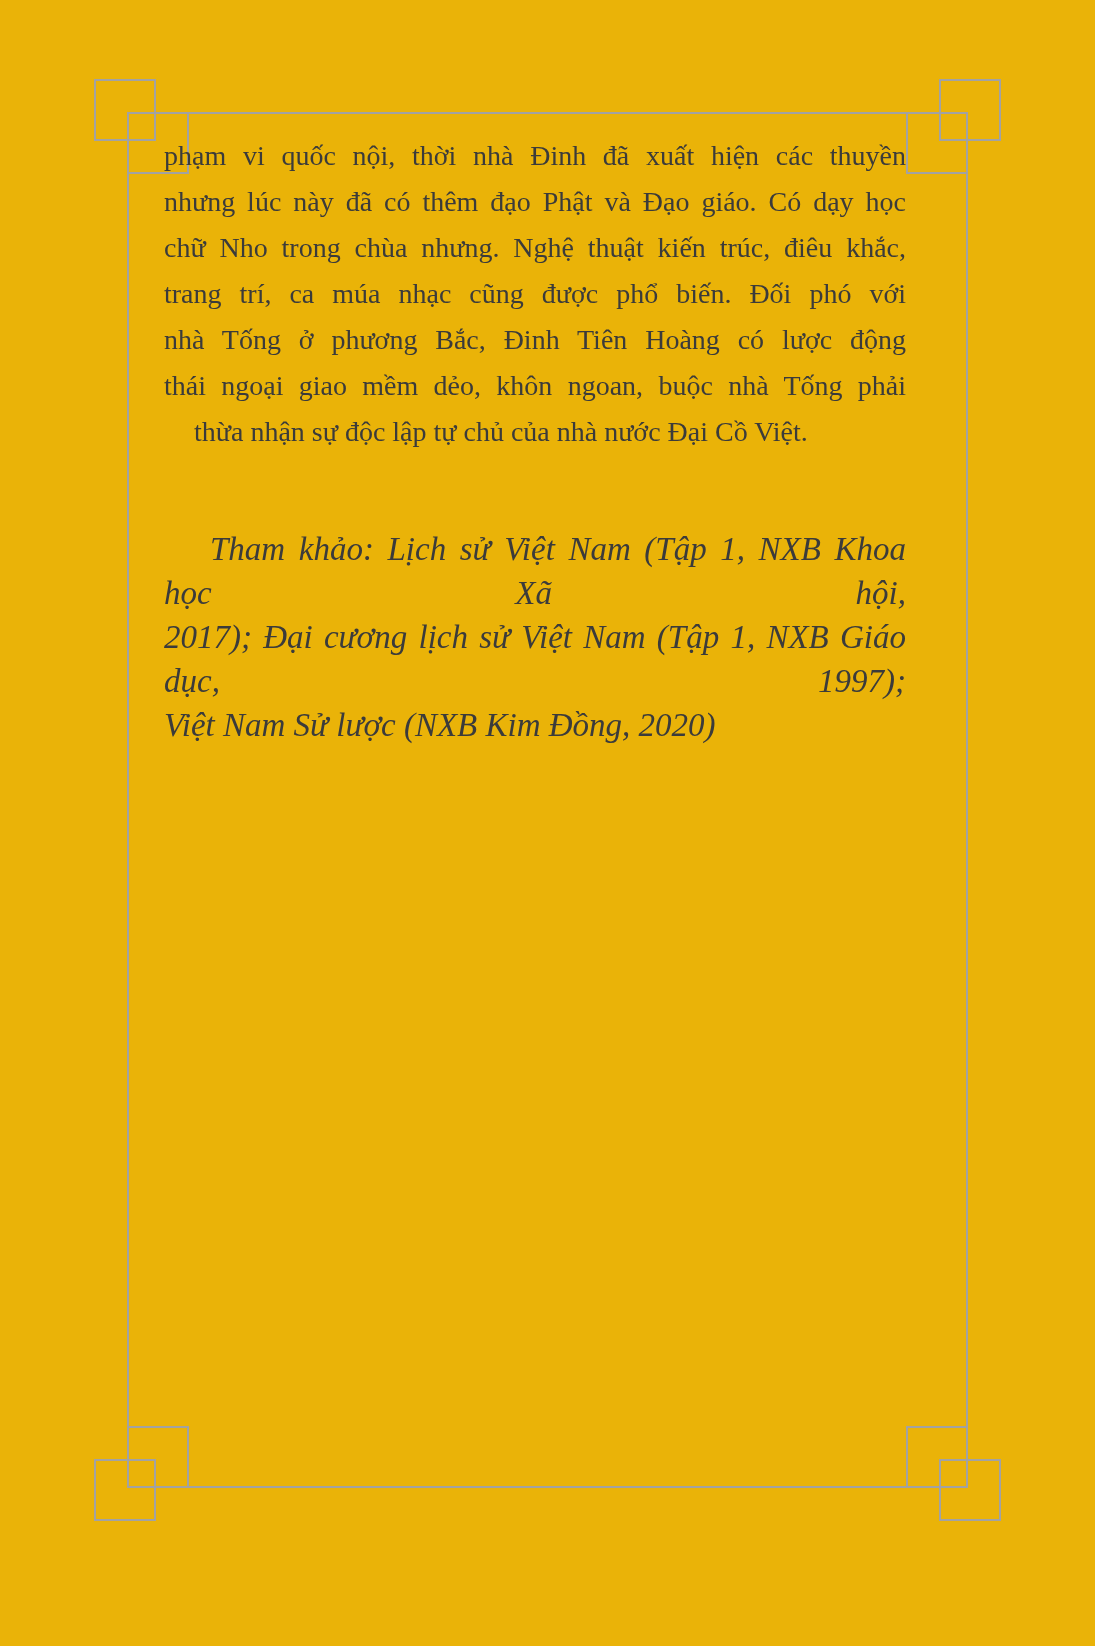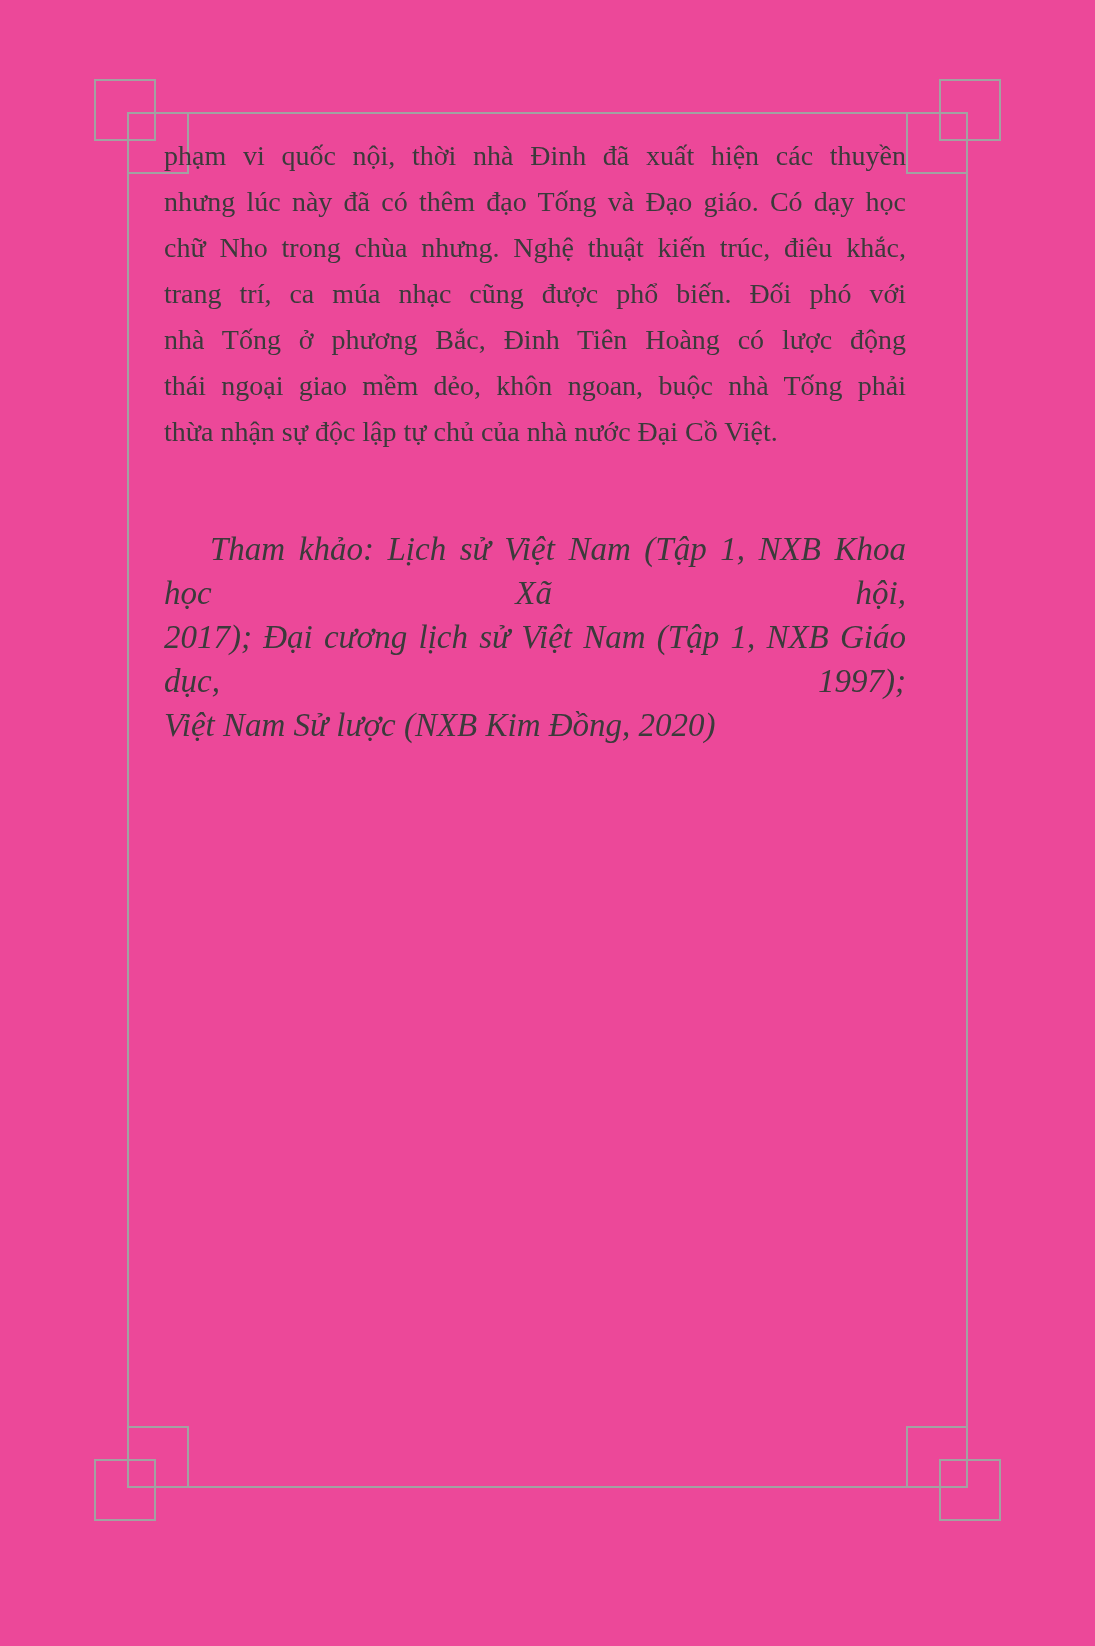--- a/index.html
+++ b/index.html
@@ -5,21 +5,21 @@
   html, body {
     margin: 0;
     padding: 0;
     background: #ffffff;
   }
   .page {
     position: relative;
     width: 1095px;
     height: 1646px;
     margin: 0 auto;
-    background: #ec4899;
+    background: #eab308;
     overflow: hidden;
     font-family: "Liberation Serif", "DejaVu Serif", serif;
   }
   .frame-svg {
     position: absolute;
     left: 0;
     top: 0;
     width: 1095px;
     height: 1646px;
     pointer-events: none;
@@ -35,20 +35,21 @@
     font-size: 28px;
     line-height: 46px;
   }
   .body-text .jline {
     text-align: justify;
     text-align-last: justify;
   }
   .body-text .lastline {
     text-align: left;
     text-align-last: left;
+    margin-left: 30px;
   }
   .reference-text {
     margin-top: 72px;
     font-size: 33px;
     line-height: 44px;
     font-style: italic;
   }
   .reference-text .jline {
     text-align: justify;
     text-align-last: justify;
@@ -93,21 +94,21 @@
         <rect x="940" y="1460" width="60" height="60"></rect>
         <rect x="907" y="1427" width="60" height="60"></rect>
       </g>
     </g>
   </svg>
 
   <div class="content">
 
     <div class="body-text">
       <div class="jline">phạm vi quốc nội, thời nhà Đinh đã xuất hiện các thuyền</div>
-      <div class="jline">nhưng lúc này đã có thêm đạo Tống và Đạo giáo. Có dạy học</div>
+      <div class="jline">nhưng lúc này đã có thêm đạo Phật và Đạo giáo. Có dạy học</div>
       <div class="jline">chữ Nho trong chùa nhưng. Nghệ thuật kiến trúc, điêu khắc,</div>
       <div class="jline">trang trí, ca múa nhạc cũng được phổ biến. Đối phó với</div>
       <div class="jline">nhà Tống ở phương Bắc, Đinh Tiên Hoàng có lược động</div>
       <div class="jline">thái ngoại giao mềm dẻo, khôn ngoan, buộc nhà Tống phải</div>
       <div class="lastline">thừa nhận sự độc lập tự chủ của nhà nước Đại Cồ Việt.</div>
     </div>
 
     <div class="reference-text">
       <div class="jline indent">Tham khảo: Lịch sử Việt Nam (Tập 1, NXB Khoa học Xã hội,</div>
       <div class="jline">2017); Đại cương lịch sử Việt Nam (Tập 1, NXB Giáo dục, 1997);</div>

